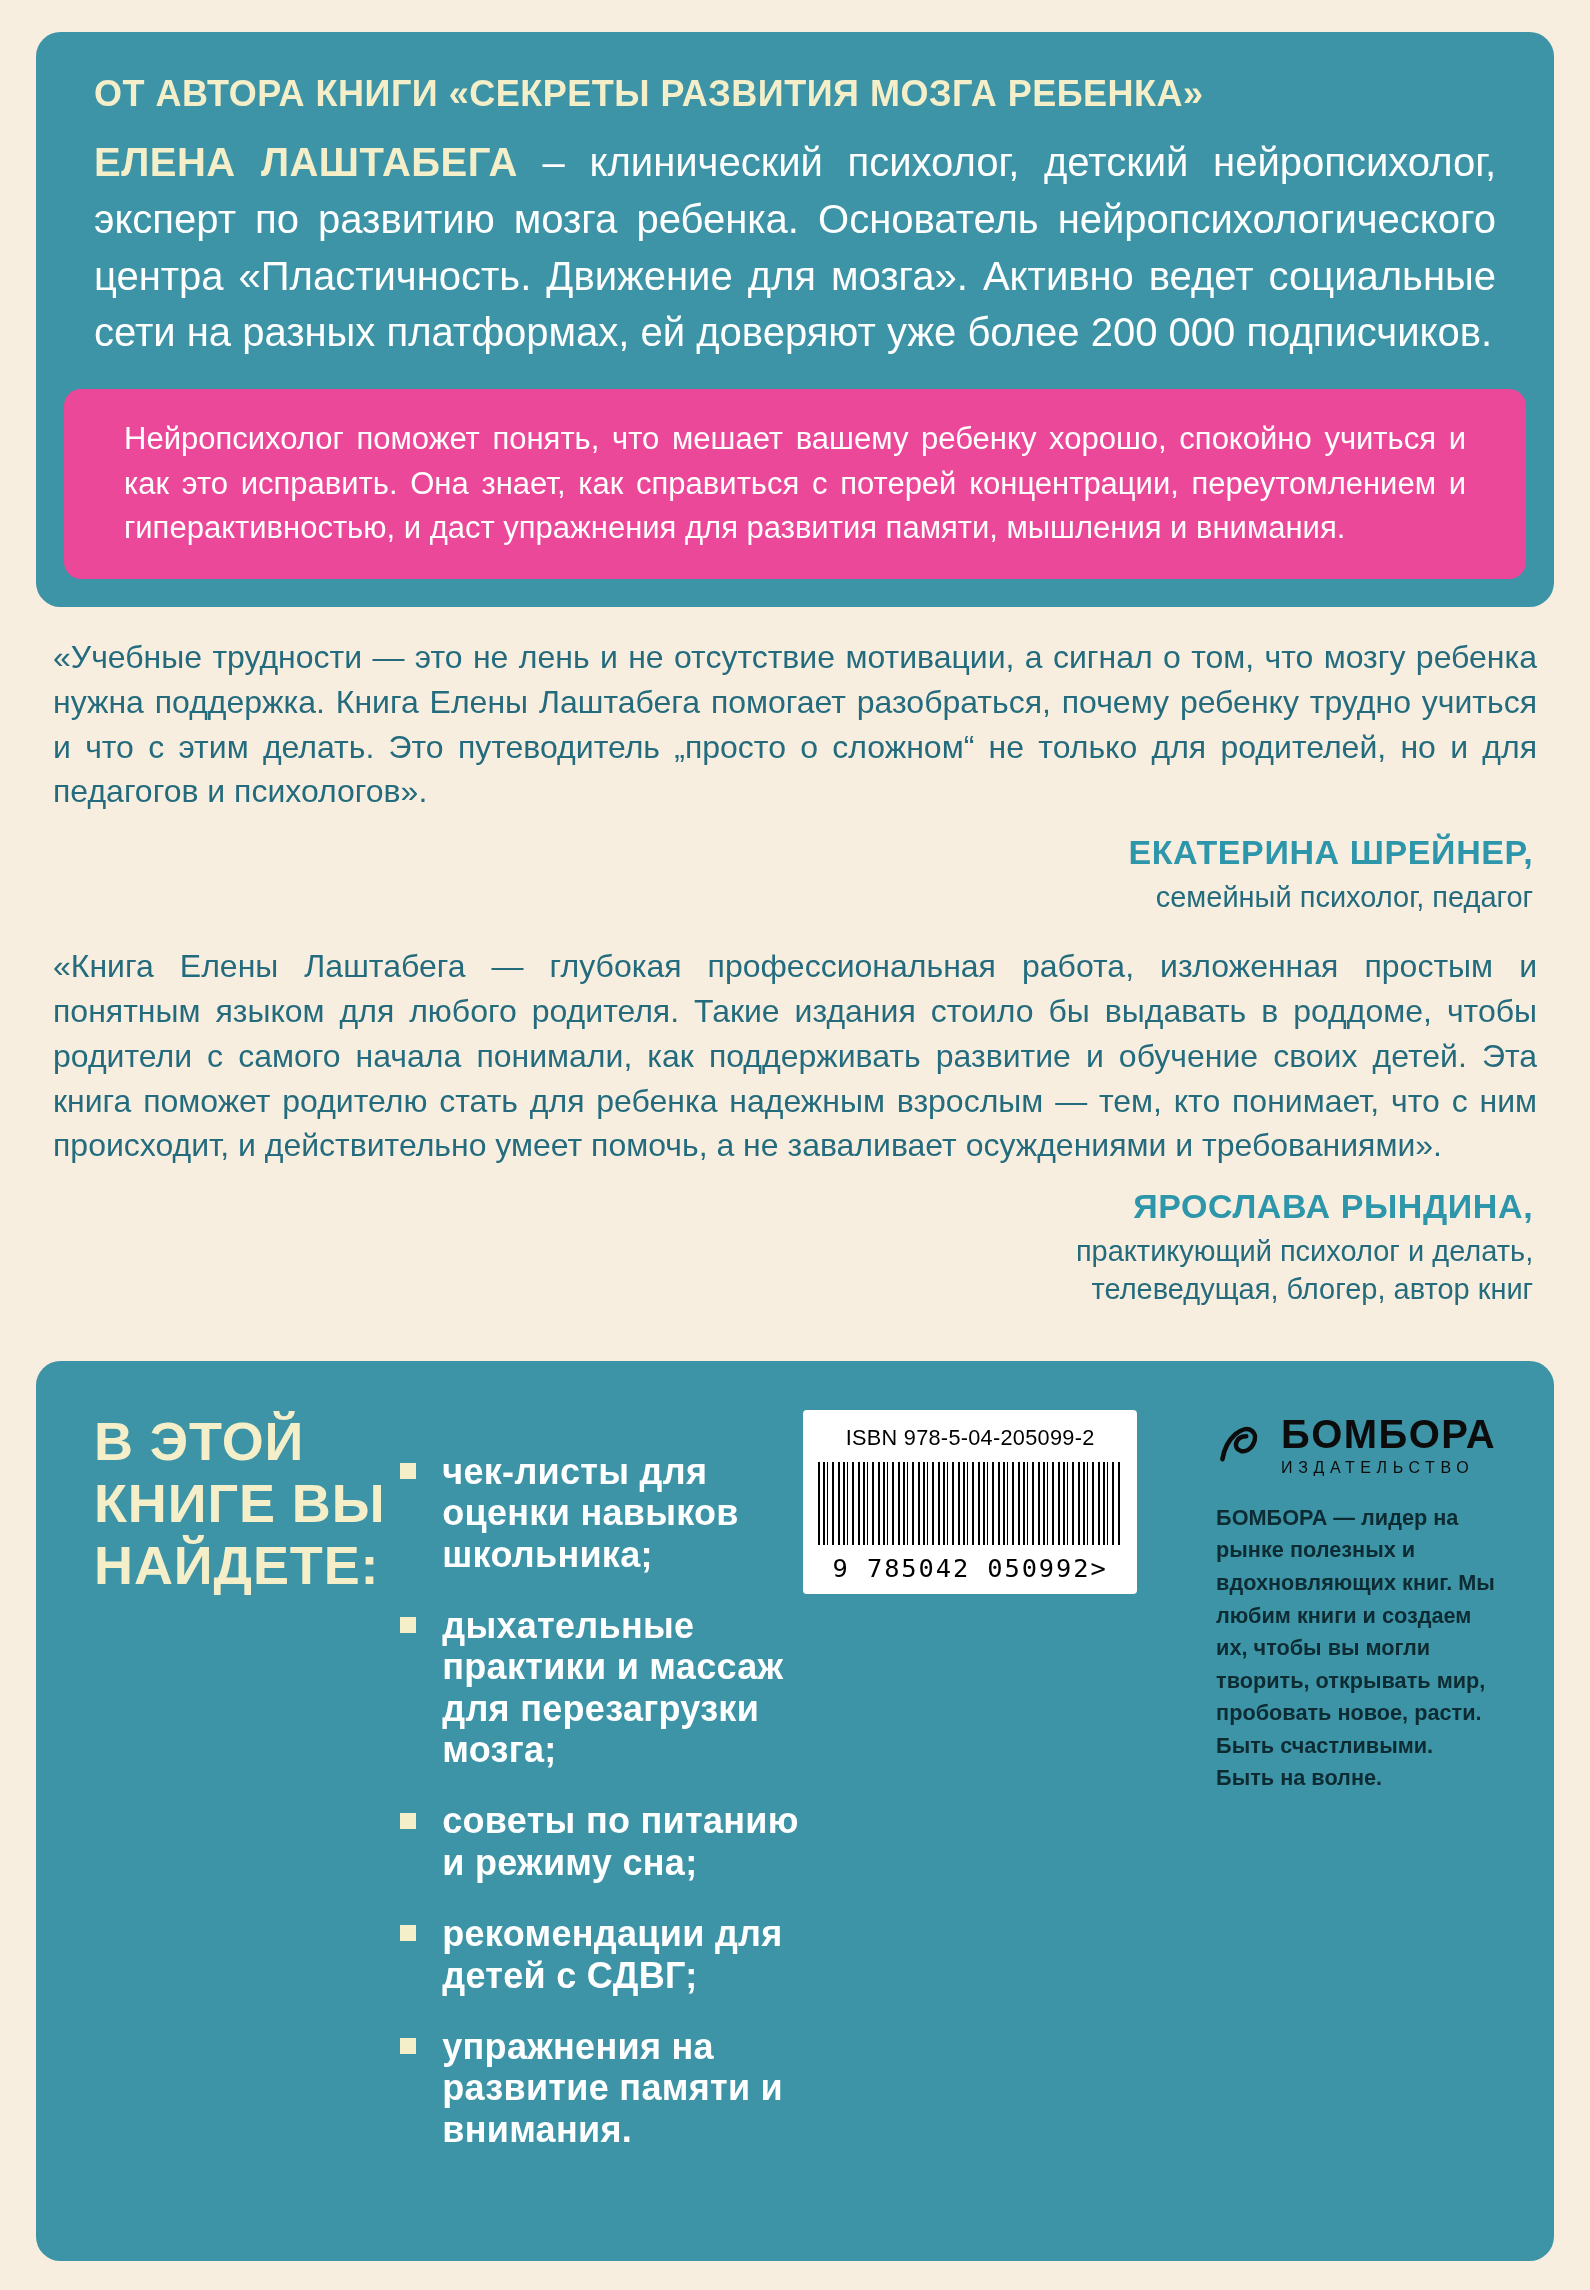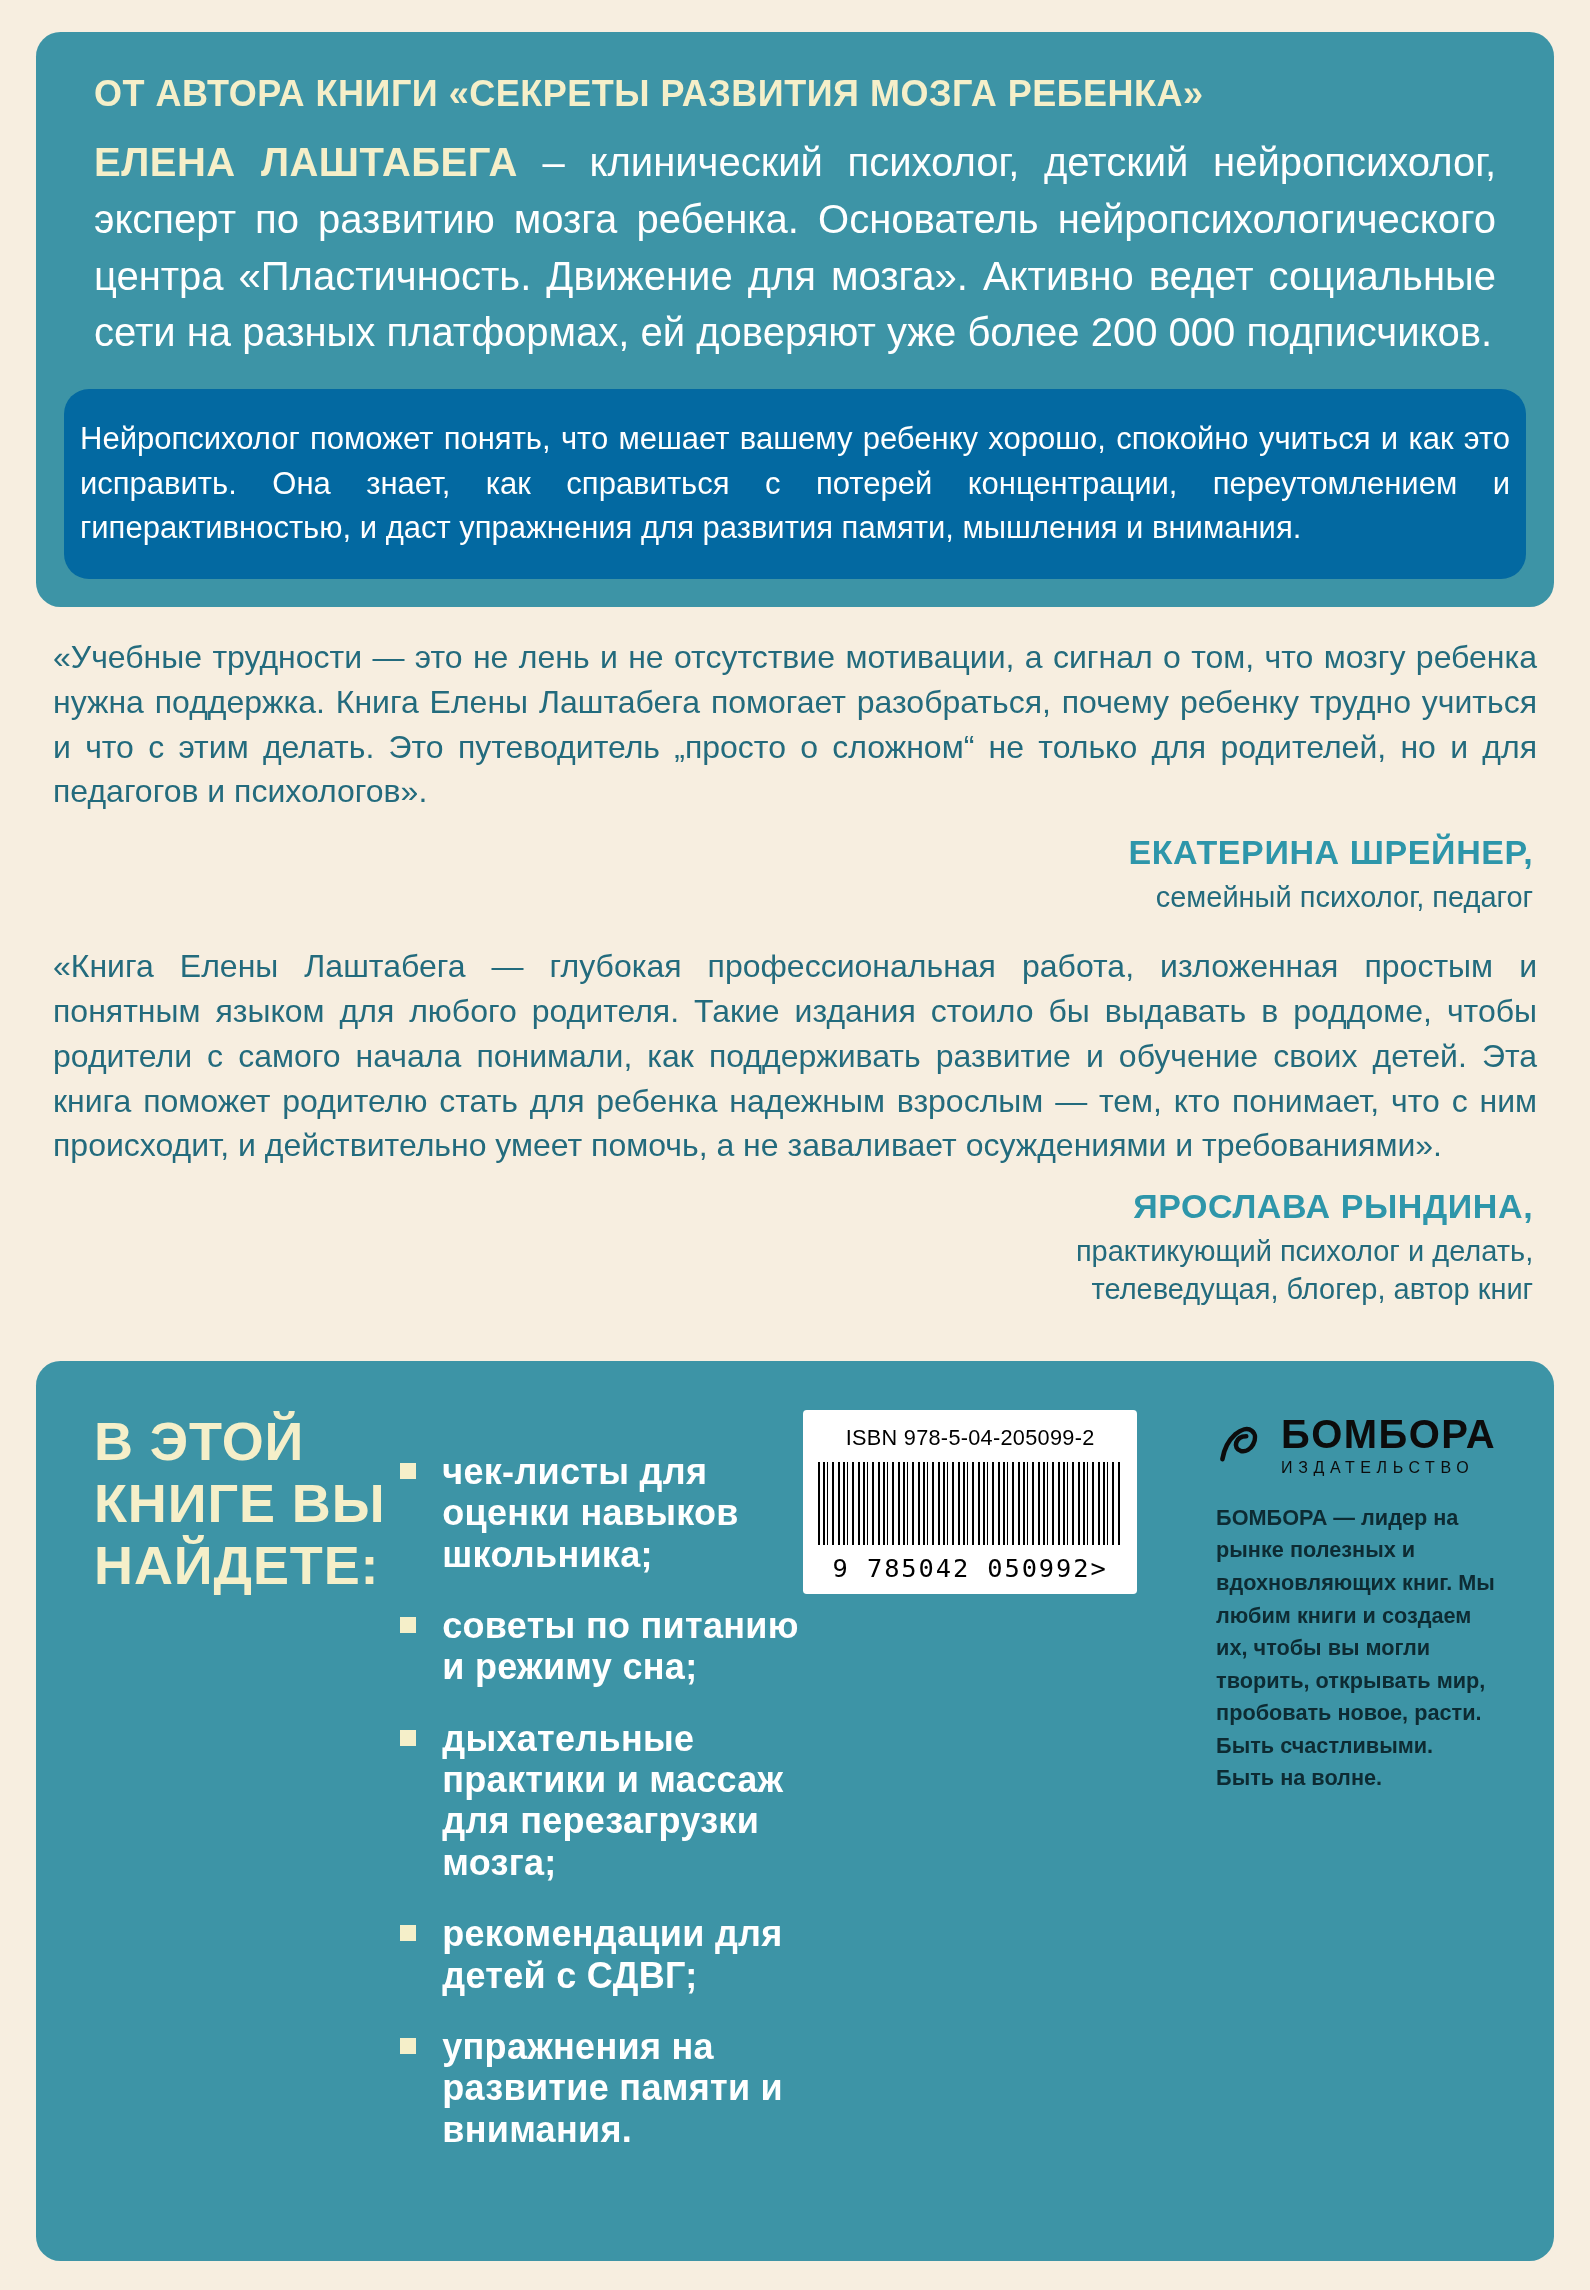--- a/index.html
+++ b/index.html
@@ -5,21 +5,21 @@
   * { margin:0; padding:0; box-sizing:border-box; }
   html,body { width:1590px; background:#f7eee0; font-family:"Liberation Sans", sans-serif; }
   .cover { width:1590px; height:2291px; display:flex; flex-direction:column; overflow:hidden; }
 
   
   .top-box { margin:32px 36px 0; background:#3d94a6; border-radius:24.5px; padding-top:41px; }
   .top-inner { padding:0 58px; }
   .top-header { color:#f5efc9; font-weight:bold; font-size:36px; letter-spacing:0.5px; }
   .bio { margin-top:19px; color:#ffffff; font-size:40px; line-height:1.42; text-align:justify; }
   .bio .name { color:#f5efc9; font-weight:bold; letter-spacing:0.5px; }
-  .blue-box { margin:28px 28px 28px; background:#0369a1; border-radius:25px; padding:28px 16px;
+  .blue-box { margin:28px 28px 28px; background:#ec4899; border-radius:17px; padding:28px 60px;
               color:#ffffff; font-size:31px; line-height:1.44; text-align:justify; }
 
   
   .middle { padding:28px 53px 24.5px; color:#236b7d; }
   .quote { font-size:32px; line-height:1.4; text-align:justify; }
   .attr { text-align:right; margin:19px 3.8px 28px 0; }
   .attr-name { color:#2e96aa; font-weight:800; font-size:34px; letter-spacing:0.6px; }
   .attr-role { margin-top:5.6px; font-size:29px; line-height:1.32; color:#236b7d; white-space:pre-line; }
   .review + .review { margin-top:7.5px; }
 
@@ -87,25 +87,25 @@
   <section class="bottom-box">
     <h2 class="bottom-header">В ЭТОЙ КНИГЕ ВЫ НАЙДЕТЕ:</h2>
 
     <ul class="bullets">
       <li class="bullet">
         <span class="bullet-square"></span>
         <span class="bullet-text">чек-листы для оценки навыков школьника;</span>
       </li>
       <li class="bullet">
         <span class="bullet-square"></span>
-        <span class="bullet-text">советы по питанию и режиму сна;</span>
+        <span class="bullet-text">дыхательные практики и массаж для перезагрузки мозга;</span>
       </li>
       <li class="bullet">
         <span class="bullet-square"></span>
-        <span class="bullet-text">дыхательные практики и массаж для перезагрузки мозга;</span>
+        <span class="bullet-text">советы по питанию и режиму сна;</span>
       </li>
       <li class="bullet">
         <span class="bullet-square"></span>
         <span class="bullet-text">рекомендации для детей с СДВГ;</span>
       </li>
       <li class="bullet">
         <span class="bullet-square"></span>
         <span class="bullet-text">упражнения на развитие памяти и внимания.</span>
       </li>
     </ul>

